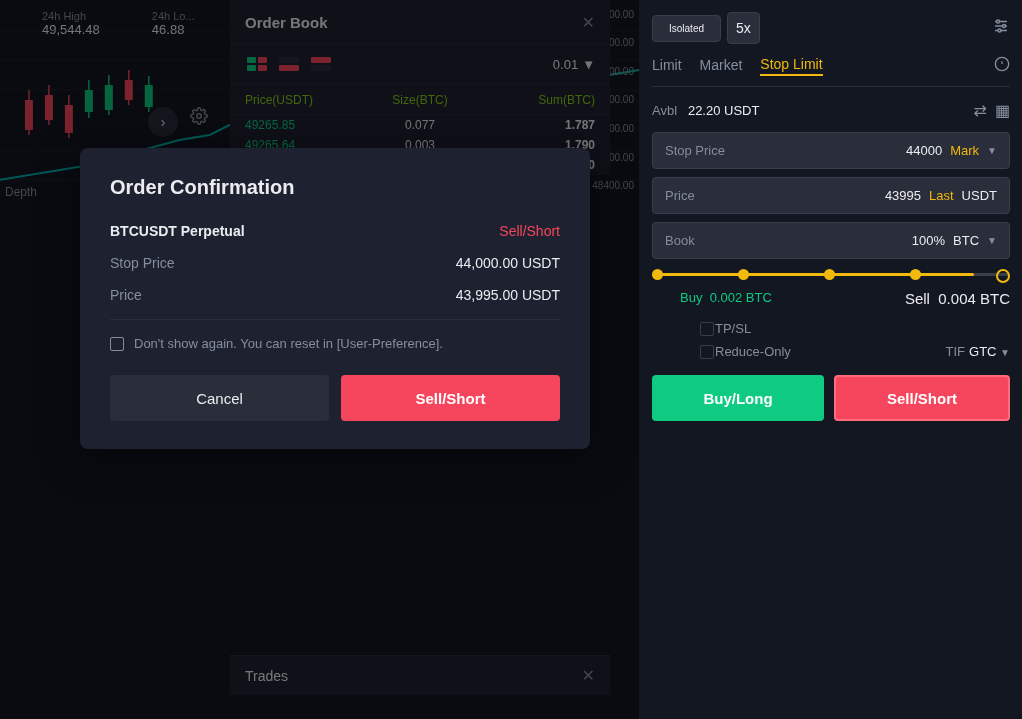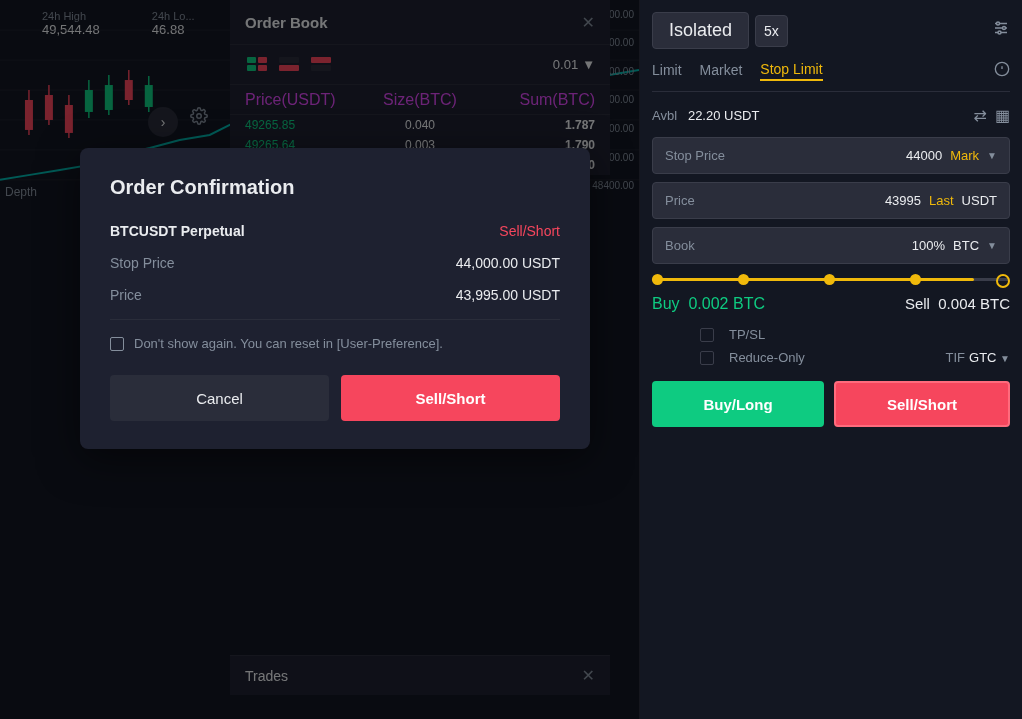--- a/index.html
+++ b/index.html
@@ -132,22 +132,22 @@
       width: 380px;
       height: 30px;
       background: #1e2130;
       display: flex;
       align-items: center;
       padding: 0 15px;
       border-bottom: 1px solid #2a2d3a;
     }
 
     .ob-col {
-      color: #d946ef;
-      font-size: 16px;
+      color: #84cc16;
+      font-size: 12px;
       flex: 1;
     }
 
     .ob-col:last-child {
       text-align: right;
     }
 
     .ob-col:nth-child(2) {
       text-align: center;
     }
@@ -347,21 +347,21 @@
       gap: 6px;
       margin-bottom: 12px;
     }
 
     .isolated-btn {
       background: #2a2d3a;
       color: #eaecef;
       border: 1px solid #3a3d4a;
       border-radius: 4px;
       padding: 7px 16px;
-      font-size: 18px;
+      font-size: 10px;
       cursor: pointer;
       font-weight: 500;
     }
 
     .leverage-btn {
       background: #2a2d3a;
       color: #eaecef;
       border: 1px solid #3a3d4a;
       border-radius: 4px;
       padding: 7px 8px;
@@ -521,21 +521,22 @@
 
     
     .buy-sell-info {
       display: flex;
       justify-content: space-between;
       margin-bottom: 14px;
     }
 
     .buy-info {
       color: #848e9c;
-      font-size: 16px;
+      font-size: 13px;
+      margin-left: 28px;
     }
 
     .buy-info span {
       color: #0ecb81;
       font-weight: 500;
     }
 
     .sell-info {
       color: #848e9c;
       font-size: 15px;
@@ -543,21 +544,21 @@
 
     .sell-info span {
       color: #eaecef;
       font-weight: 500;
     }
 
     
     .checkbox-row {
       display: flex;
       align-items: center;
-      gap: 15px;
+      gap: 1px;
       margin-bottom: 8px;
       padding-left: 48px;
     }
 
     .check-box {
       width: 14px;
       height: 14px;
       border: 1px solid #3a3d4a;
       background: transparent;
       border-radius: 2px;
@@ -726,21 +727,21 @@
 
   <div class="ob-columns">
     <span class="ob-col">Price(USDT)</span>
     <span class="ob-col">Size(BTC)</span>
     <span class="ob-col">Sum(BTC)</span>
   </div>
 
   <div class="order-book-rows">
     <div class="ob-row">
       <span class="ob-row-price">49265.85</span>
-      <span class="ob-row-size">0.040</span>
+      <span class="ob-row-size">0.077</span>
       <span class="ob-row-sum">1.787</span>
     </div>
     <div class="ob-row">
       <span class="ob-row-price">49265.64</span>
       <span class="ob-row-size">0.003</span>
       <span class="ob-row-sum">1.790</span>
     </div>
     <div class="ob-row">
       <span class="ob-row-price">49265.53</span>
       <span class="ob-row-size">0.400</span>

